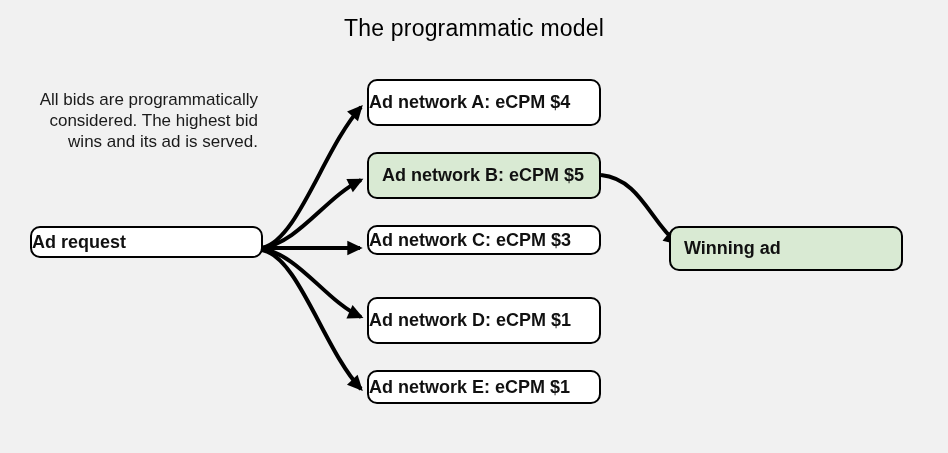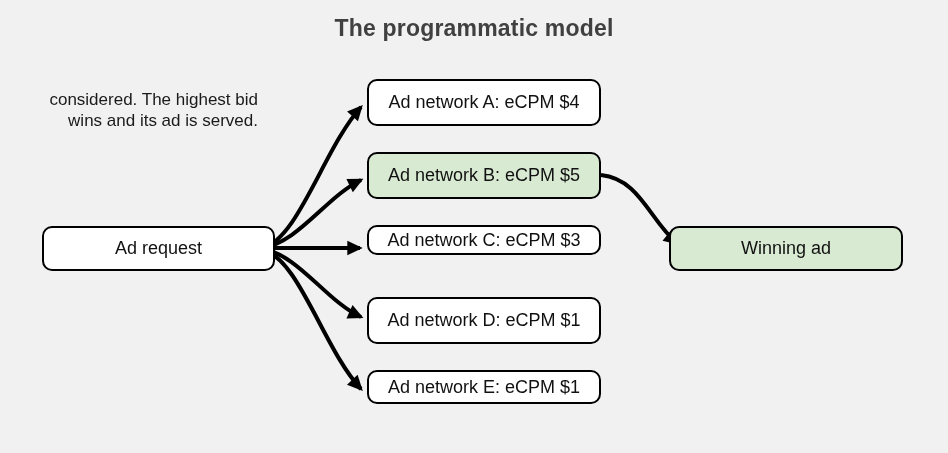--- a/index.html
+++ b/index.html
@@ -20,49 +20,48 @@
     width:948px;
     height:453px;
     background:var(--background);
     overflow:hidden;
   }
   .title{
     position:absolute;
     top:15px;left:0;right:0;
     text-align:center;
     font-size:23px;
-    font-weight:700;
-    color:#404040;
+    font-weight:400;
+    color:#000000;
     letter-spacing:0.2px;
   }
   .description{
     position:absolute;
     top:89px;left:8px;
     width:250px;
     text-align:right;
     font-size:17px;
     line-height:21px;
     color:#1a1a1a;
   }
   .box{
     position:absolute;
     box-sizing:border-box;
     background:var(--box-fill);
     border:2px solid var(--border);
     border-radius:10px;
     display:flex;
     align-items:center;
-    justify-content:center;
     font-size:18px;
-    font-weight:400;
+    font-weight:700;
     color:var(--text);
     white-space:nowrap;
   }
-  .box.highlighted{ background:var(--highlight-fill); }
-  .ad-request{ left:42px; top:226px; width:233px; height:45px; }
+  .box.highlighted{ background:var(--highlight-fill);padding-left:13px; }
+  .ad-request{ left:30px; top:226px; width:233px; height:32px; }
   .network{ left:367px; width:234px; height:47px; }
   .net-a{ top:79px; }
   .net-b{ top:152px; }
   .net-c{ top:225px; height:30px; }
   .net-d{ top:297px; }
   .net-e{ top:370px; height:34px; }
   .winner{ left:669px; top:226px; width:234px; height:45px; }
   svg.arrows{
     position:absolute;
     inset:0;
@@ -77,20 +76,21 @@
   }
 </style>
 </head>
 <body>
 
 <div class="canvas">
 
   <div class="title">The programmatic model</div>
 
   <div class="description">
+    <div>All bids are programmatically</div>
     <div>considered. The highest bid</div>
     <div>wins and its ad is served.</div>
   </div>
 
   <svg class="arrows" viewBox="0 0 948 453" aria-hidden="true">
     <defs>
       <marker id="arrowhead" viewBox="0 0 6 6" markerWidth="5" markerHeight="5" refX="4" refY="3" orient="auto" markerUnits="strokeWidth">
         <path d="M0.2,0.8 L4.8,3 L0.2,5.2 Z" style="fill:var(--arrow);stroke:none;"></path>
       </marker>
     </defs>

